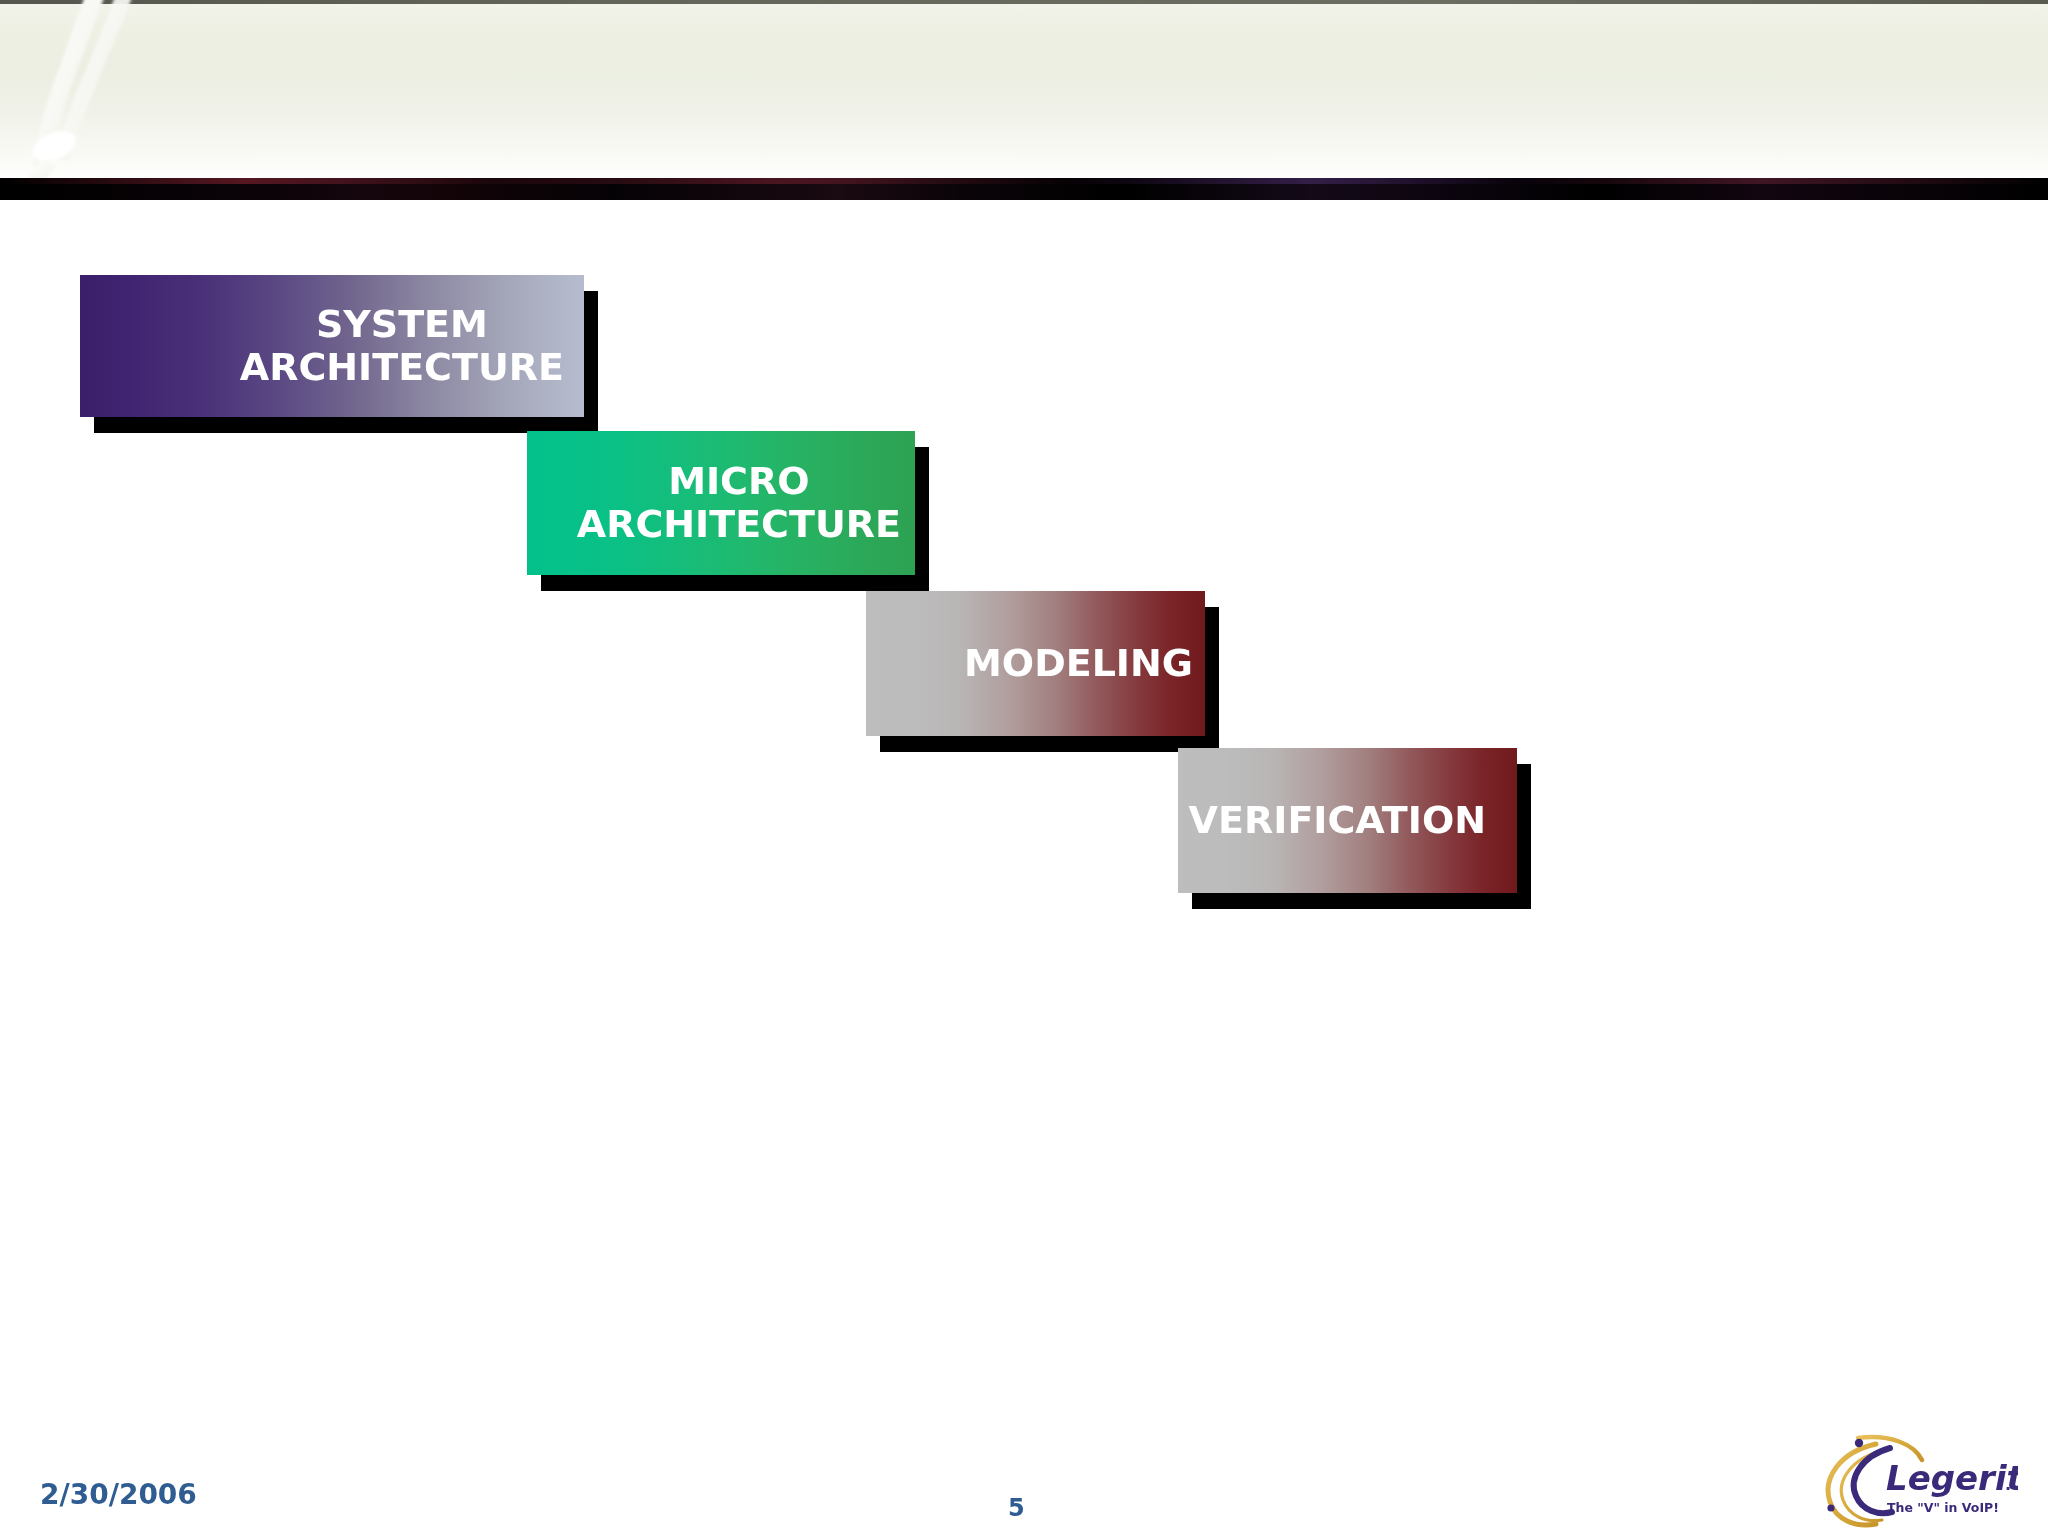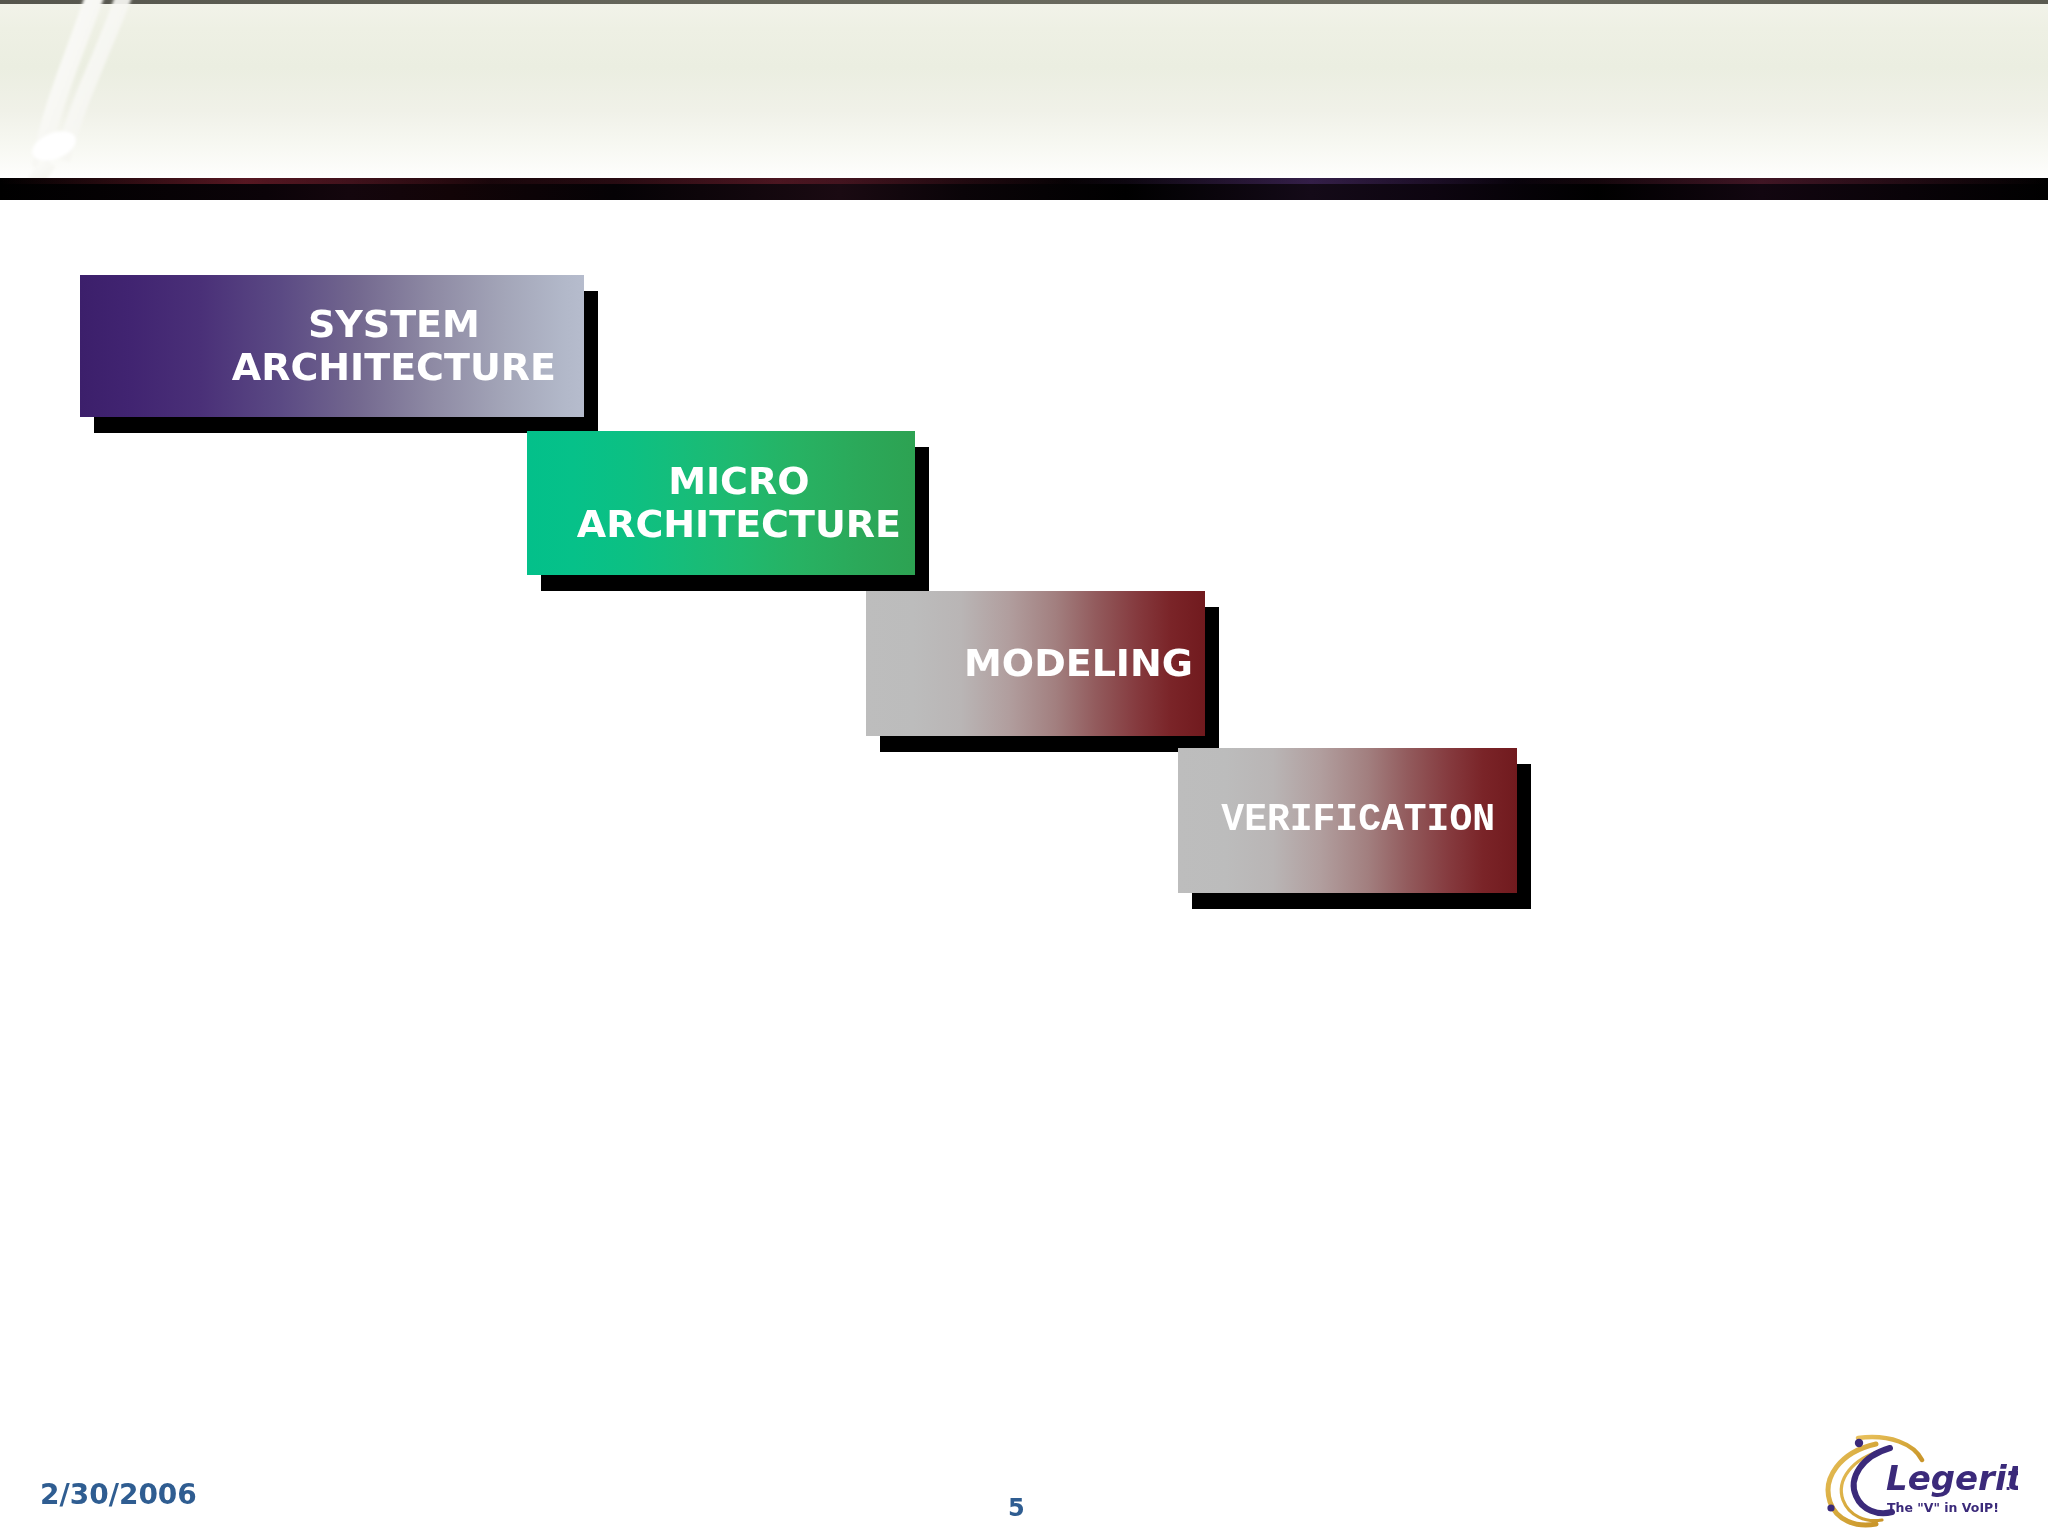--- a/index.html
+++ b/index.html
@@ -111,33 +111,33 @@
     line-height: 1.12;
     text-align: center;
     padding-right: 12px;
     white-space: pre-line;
     font-family: "DejaVu Sans", sans-serif;
   }
 
   
   #box-system   { left: 80px;   top: 275px;  width: 504px; height: 142px; }
   #box-system   .face { background: linear-gradient(90deg,#3c1f6b 0%, #412471 10%, #4a3078 24%, #5b4a84 40%, #73688f 55%, #8e8aa4 70%, #a3a5b8 84%, #b2b8c9 96%, #b6bccd 100%); }
-  #box-system   .face .label { padding-right: 28px; }
+  #box-system   .face .label { padding-right: 20px; }
 
   #box-micro    { left: 527px;  top: 431px;  width: 388px; height: 144px; }
   #box-micro    .face { background: linear-gradient(90deg,#03c08a 0%, #06c189 12%, #0cc083 26%, #16bd7a 40%, #1fb96f 55%, #27b263 70%, #2ba95a 85%, #2da252 100%); padding-left: 43px; }
   #box-micro    .face .label { padding-right: 14px; }
 
   #box-modeling { left: 866px;  top: 591px;  width: 339px; height: 145px; }
   #box-modeling .face { background: linear-gradient(90deg,#bdbdbd 0%, #bcbcbc 14%, #b9b5b5 28%, #b19e9e 42%, #a27f7f 56%, #925a5c 68%, #853a3e 80%, #7a2428 90%, #711a1e 100%); }
   #box-modeling .face .label { }
 
   #box-verify   { left: 1178px; top: 748px;  width: 339px; height: 145px; }
   #box-verify   .face { background: linear-gradient(90deg,#bdbdbd 0%, #bcbcbc 14%, #b9b5b5 28%, #b19e9e 42%, #a27f7f 56%, #925a5c 68%, #853a3e 80%, #7a2428 90%, #711a1e 100%); }
-  #box-verify   .face .label { padding-right: 22px; font-family: Liberation Mono, monospace; }
+  #box-verify   .face .label { padding-right: 31px; }
 
   
   .footer-date {
     position: absolute;
     left: 40px;
     top: 1478px;
     font-size: 28px;
     font-weight: bold;
     color: #2f5d91;
     font-family: "DejaVu Sans", sans-serif;

